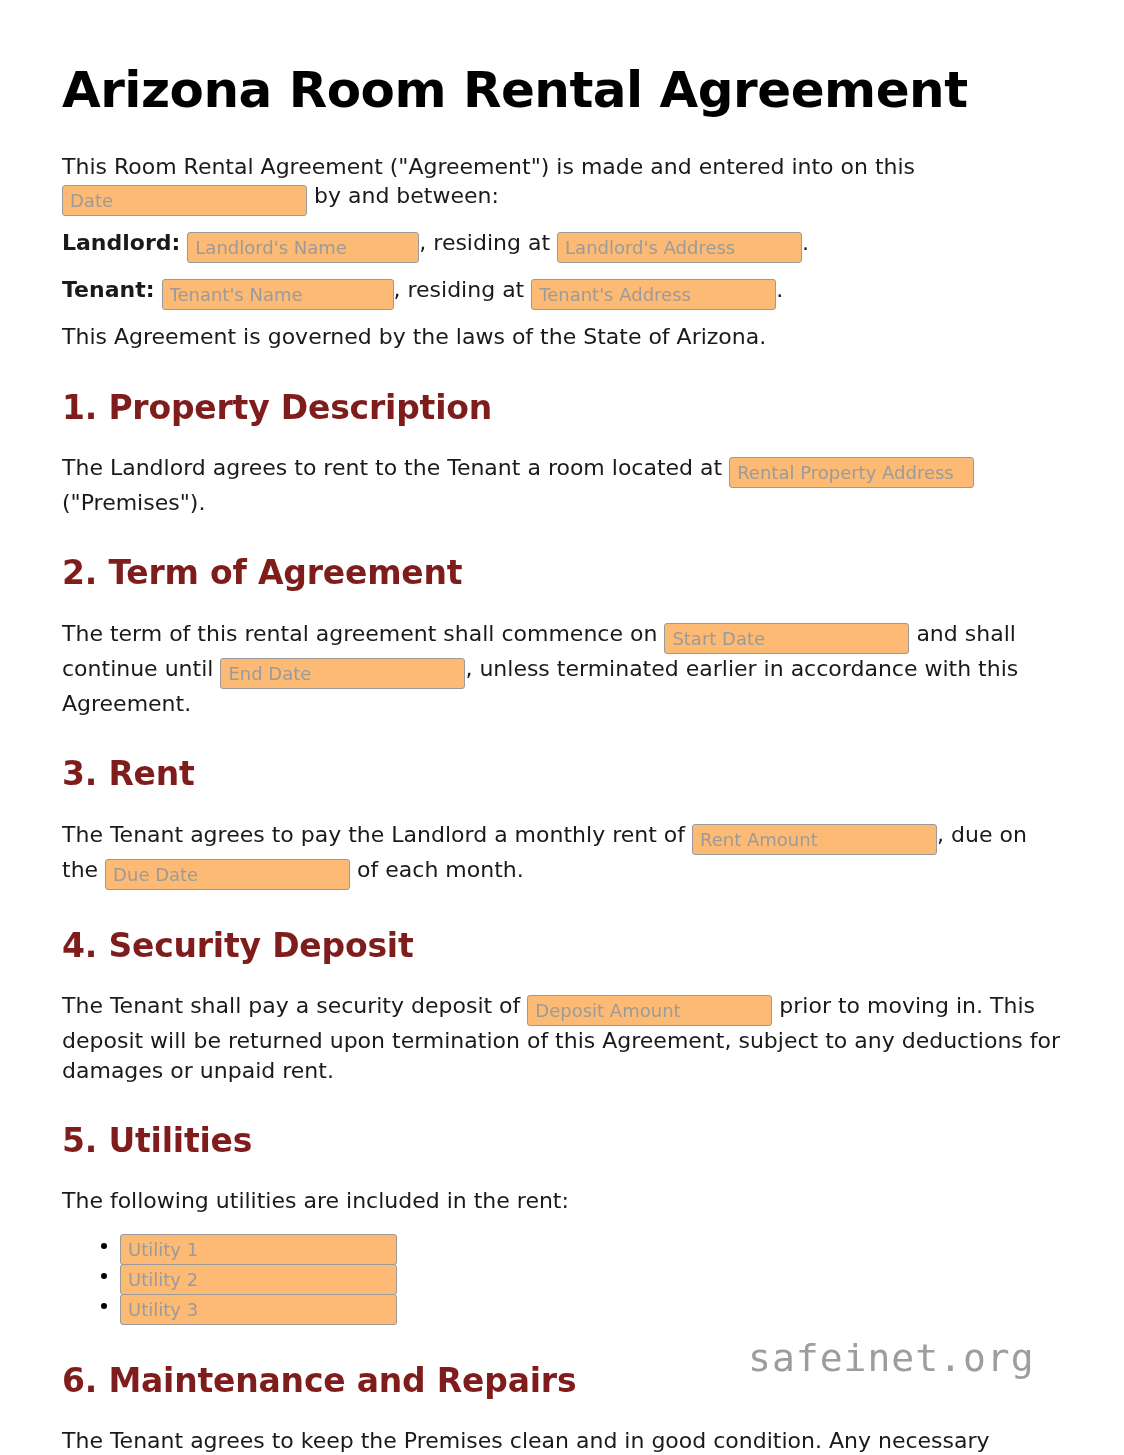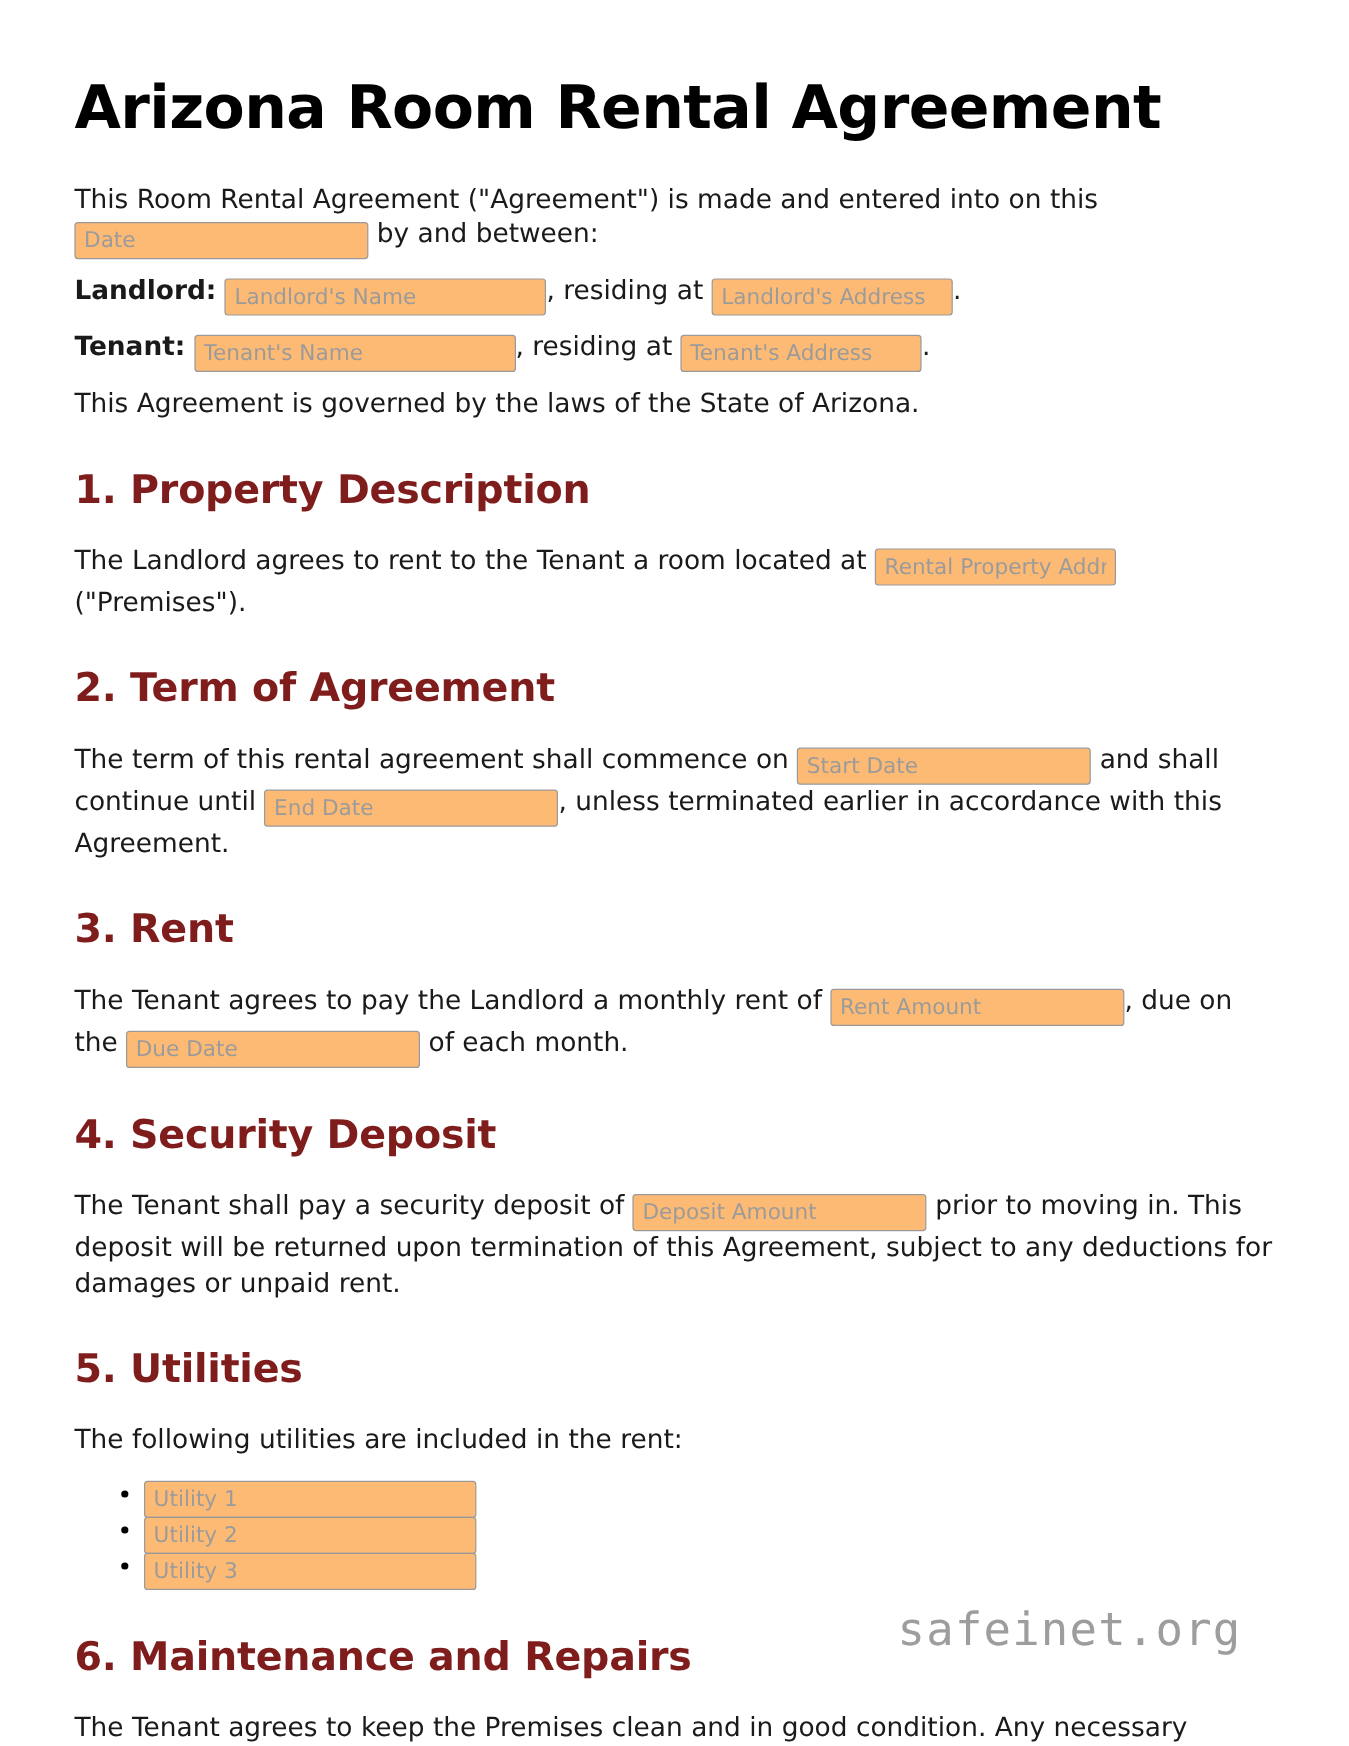--- a/index.html
+++ b/index.html
@@ -61,22 +61,22 @@
     width: 245px;
     height: 31px;
     vertical-align: -4px;
     outline: none;
   }
   input.field::placeholder {
     color: #9b9b9b;
     opacity: 1;
   }
   input.field.w-date { width: 245px; }
-  input.field.w-name { width: 268px; }
-  input.field.w-addr { width: 201px; }
+  input.field.w-name { width: 232px; }
+  input.field.w-addr { width: 245px; }
   input.field.w-util { width: 277px; }
 
   ul.utility-list {
     list-style: disc;
     margin: 18px 0 6px 0;
     padding-left: 58px;
   }
   ul.utility-list li {
     margin: 0;
     padding: 0;

